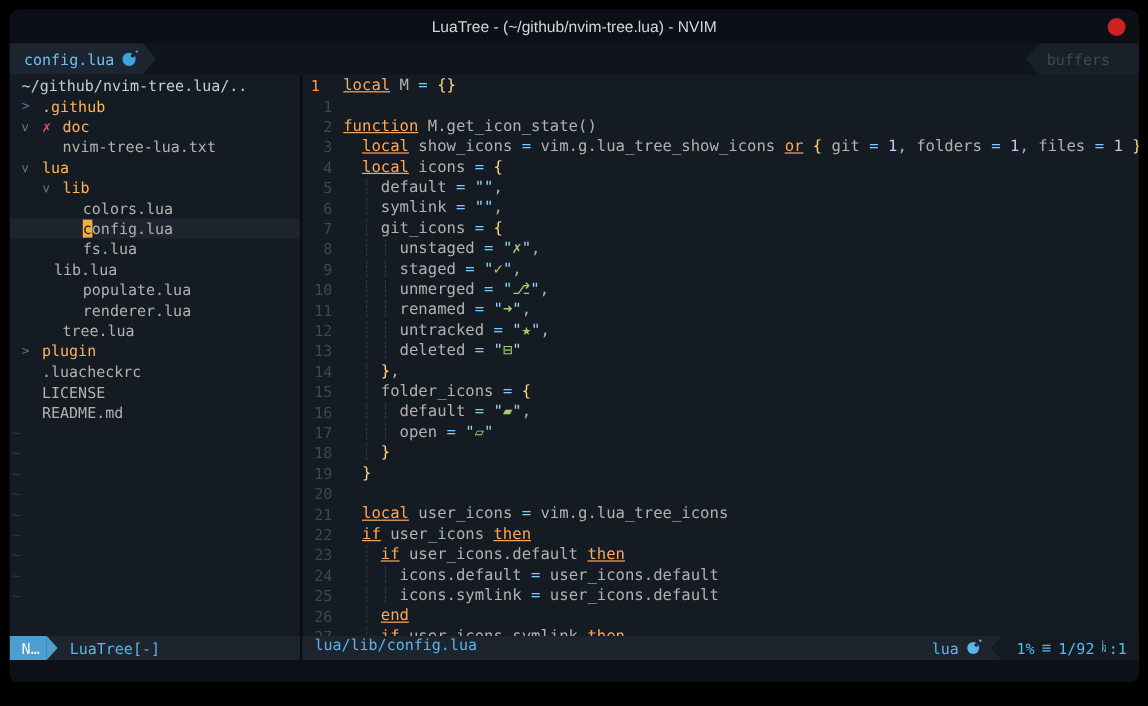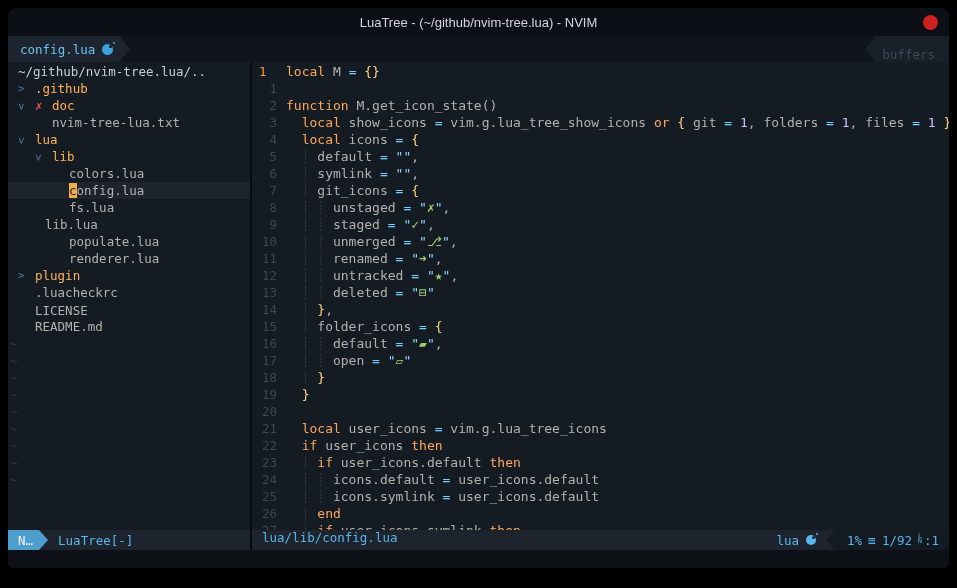--- a/index.html
+++ b/index.html
@@ -16,21 +16,21 @@
                border-radius:50%; background:#ce2222; }
   
   .tabbar { height:26px; background:#10151d; flex:0 0 auto; display:flex; align-items:stretch; }
   .tab-active { background:#1d2531; display:flex; align-items:center; padding:0 6px 0 12px; }
   .tab-label { color:#6cc1f0; font-size:12.5px; }
   .tab-arrow { width:0; height:0; border-top:13px solid transparent;
                border-bottom:13px solid transparent; border-left:11px solid #1d2531; }
   .tab-spacer { flex:1; }
   .buf-arrow { width:0; height:0; border-top:13px solid transparent;
                border-bottom:13px solid transparent; border-right:11px solid #1a202a; }
-  .buf-seg { background:#1a202a; display:flex; align-items:flex-end; padding:0 14px 0 6px; }
+  .buf-seg { background:#1a202a; display:flex; align-items:center; padding:0 24px 0 6px; }
   .buf-label { color:#3d4956; font-size:12.5px; }
   
   .lua-icon { width:11px; height:11px; border-radius:50%; background:#3ea2dd;
               position:relative; margin-left:7px; flex:0 0 auto; }
   .lua-icon .dot { position:absolute; width:3px; height:3px; border-radius:50%;
                    background:#10151d; top:1px; right:1px; }
   .lua-icon .sat { position:absolute; width:2px; height:2px; border-radius:50%;
                    background:#3ea2dd; top:-2px; right:-2px; }
   
   .main { flex:1 1 auto; display:flex; overflow:hidden; }
@@ -46,21 +46,21 @@
   .lbl-folder { color:#ffb454; }
   .lbl-file { color:#b3b1ad; }
   .block-cursor { background:#f2ae49; color:#151b23; }
   .tilde { color:#2c3845; }
   .vsep { width:2px; background:#090c10; flex:0 0 auto; }
   .editor { flex:1 1 auto; overflow:hidden; padding-top:1px; }
   .crow { height:17px; display:flex; white-space:pre; font-size:13px; line-height:17px; }
   .lnum { flex:0 0 34px; text-align:right; padding-right:9px; color:#3b4754; font-size:12.5px; }
   .lnum.cur { text-align:left; padding-left:7px; color:#ff9940; }
   .ctext { flex:1; overflow:hidden; color:#b3b1ad; }
-  .tok-kw { color:#ffa759; } .tok-pl { color:#b3b1ad; } .tok-op { color:#73d0ff; }
+  .tok-kw { color:#ffa759;text-decoration:underline; } .tok-pl { color:#b3b1ad; } .tok-op { color:#73d0ff; }
   .tok-br { color:#ffd580; } .tok-nm { color:#d4bfff; } .tok-st { color:#8fd9ff; }
   .tok-gl { color:#a6cc70; } .tok-gd { color:#2c3845; }
   
   .statusline { height:20px; flex:0 0 auto; display:flex; font-size:12.5px; }
   .sl-left { width:242px; flex:0 0 auto; background:#1d242e; display:flex; align-items:center; }
   .mode-chip { background:#4d9ece; color:#f0f5f8; height:20px; display:flex;
                align-items:center; padding:0 6px 0 10px; }
   .mode-arrow { width:0; height:0; border-top:10px solid transparent;
                 border-bottom:10px solid transparent; border-left:9px solid #4d9ece; }
   .sl-file { color:#58b7ea; margin-left:10px; }
@@ -115,20 +115,21 @@
         <div class="trow" style="padding-left: 10px;"><span class="cell-arrow expanded"><span>&gt;</span></span><span class="cell-git">✗</span><span class="lbl-folder">doc</span></div>
         <div class="trow" style="padding-left: 44px;"><span class="lbl-file">nvim-tree-lua.txt</span></div>
         <div class="trow" style="padding-left: 10px;"><span class="cell-arrow expanded"><span>&gt;</span></span><span class="lbl-folder">lua</span></div>
         <div class="trow" style="padding-left: 27px;"><span class="cell-arrow expanded"><span>&gt;</span></span><span class="lbl-folder">lib</span></div>
         <div class="trow" style="padding-left: 61px;"><span class="lbl-file">colors.lua</span></div>
         <div class="trow cursorline" style="padding-left: 61px;"><span class="lbl-file"><span class="block-cursor">c</span>onfig.lua</span></div>
         <div class="trow" style="padding-left: 61px;"><span class="lbl-file">fs.lua</span></div>
         <div class="trow" style="padding-left: 37px;"><span class="lbl-file">lib.lua</span></div>
         <div class="trow" style="padding-left: 61px;"><span class="lbl-file">populate.lua</span></div>
         <div class="trow" style="padding-left: 61px;"><span class="lbl-file">renderer.lua</span></div>
+        <div class="trow" style="padding-left: 44px;"><span class="lbl-file">tree.lua</span></div>
         <div class="trow" style="padding-left: 10px;"><span class="cell-arrow"><span>&gt;</span></span><span class="lbl-folder">plugin</span></div>
         <div class="trow" style="padding-left: 27px;"><span class="lbl-file">.luacheckrc</span></div>
         <div class="trow" style="padding-left: 27px; align-items: flex-end;"><span class="lbl-file">LICENSE</span></div>
         <div class="trow" style="padding-left: 27px;"><span class="lbl-file">README.md</span></div>
         <div class="trow"><span class="tilde" style="padding-left: 2px;">~</span></div>
         <div class="trow"><span class="tilde" style="padding-left: 2px;">~</span></div>
         <div class="trow"><span class="tilde" style="padding-left: 2px;">~</span></div>
         <div class="trow"><span class="tilde" style="padding-left: 2px;">~</span></div>
         <div class="trow"><span class="tilde" style="padding-left: 2px;">~</span></div>
         <div class="trow"><span class="tilde" style="padding-left: 2px;">~</span></div>

